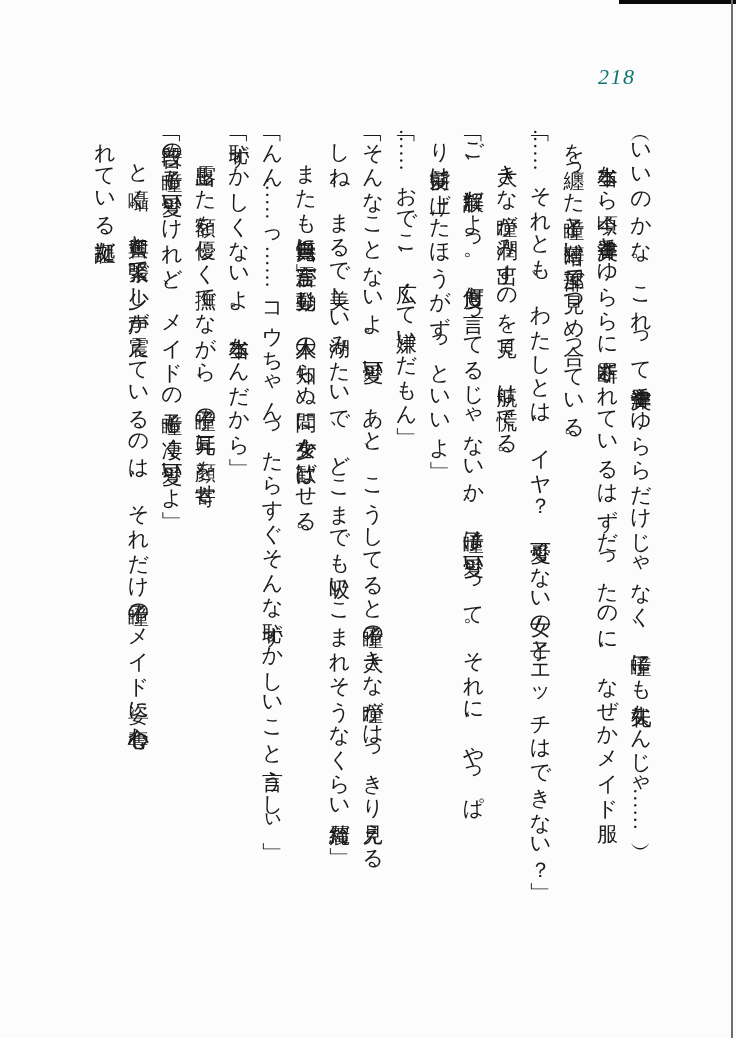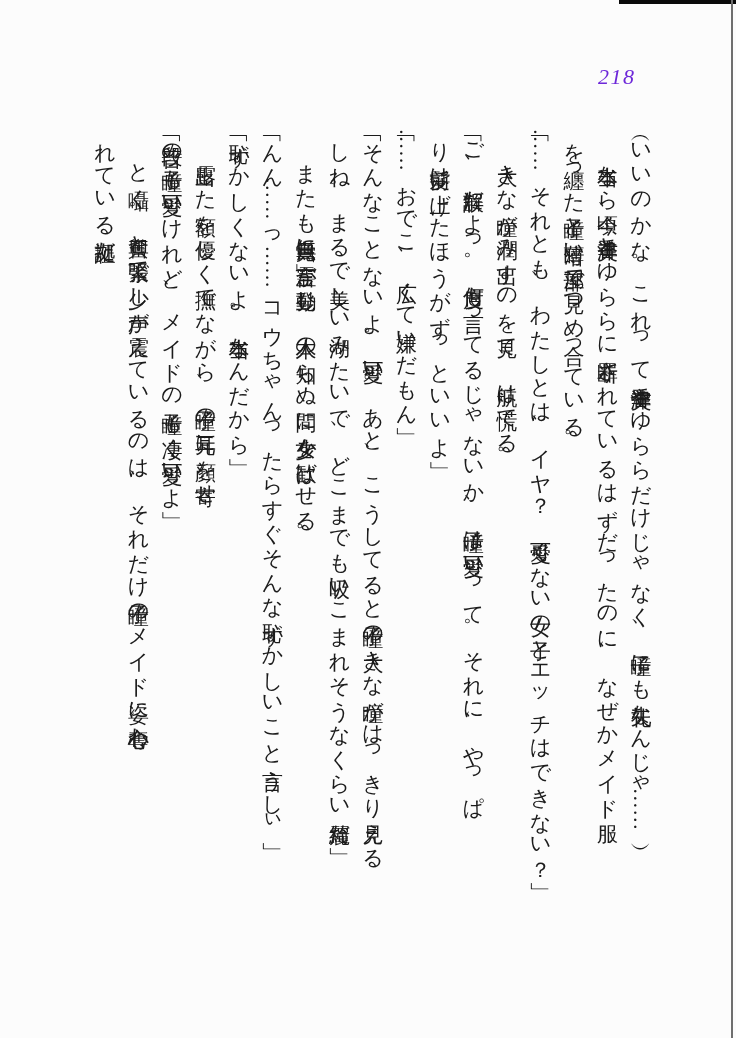--- a/index.html
+++ b/index.html
@@ -37,21 +37,21 @@
     height: 100%;
     background: #6f6f6f;
   }
   .page-number {
     position: absolute;
     top: 64px;
     left: 598px;
     font-size: 22px;
     font-style: italic;
     letter-spacing: 1.5px;
-    color: #6d28d9;
+    color: #0f766e;
   }
   
   .text-block {
     position: absolute;
     top: 128px;
     right: 79px;
     height: 834px;
     writing-mode: vertical-rl;
     -webkit-writing-mode: vertical-rl;
     text-orientation: mixed;

